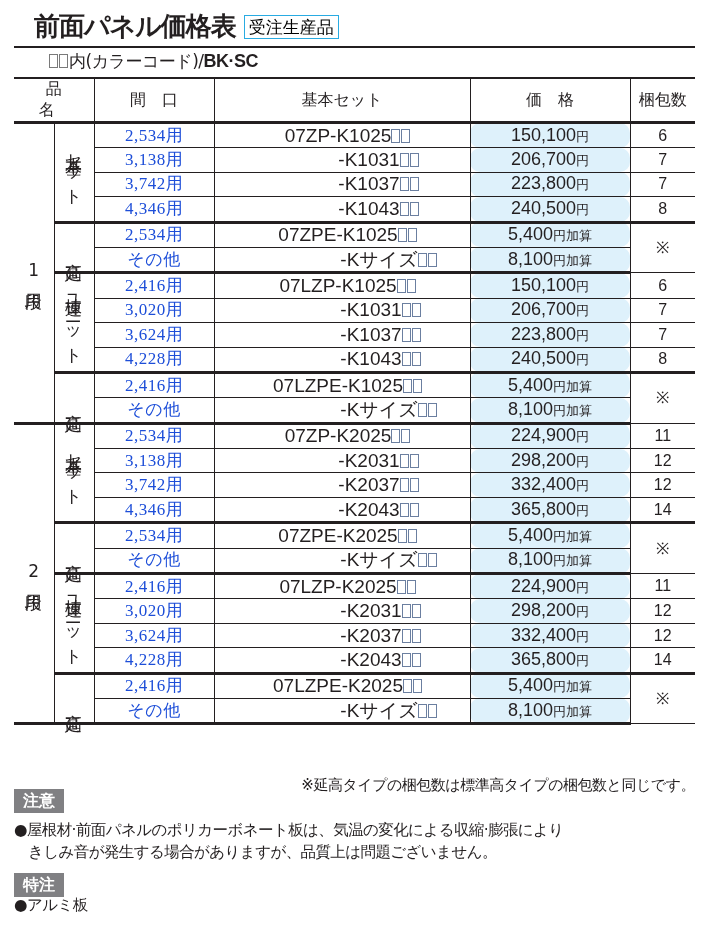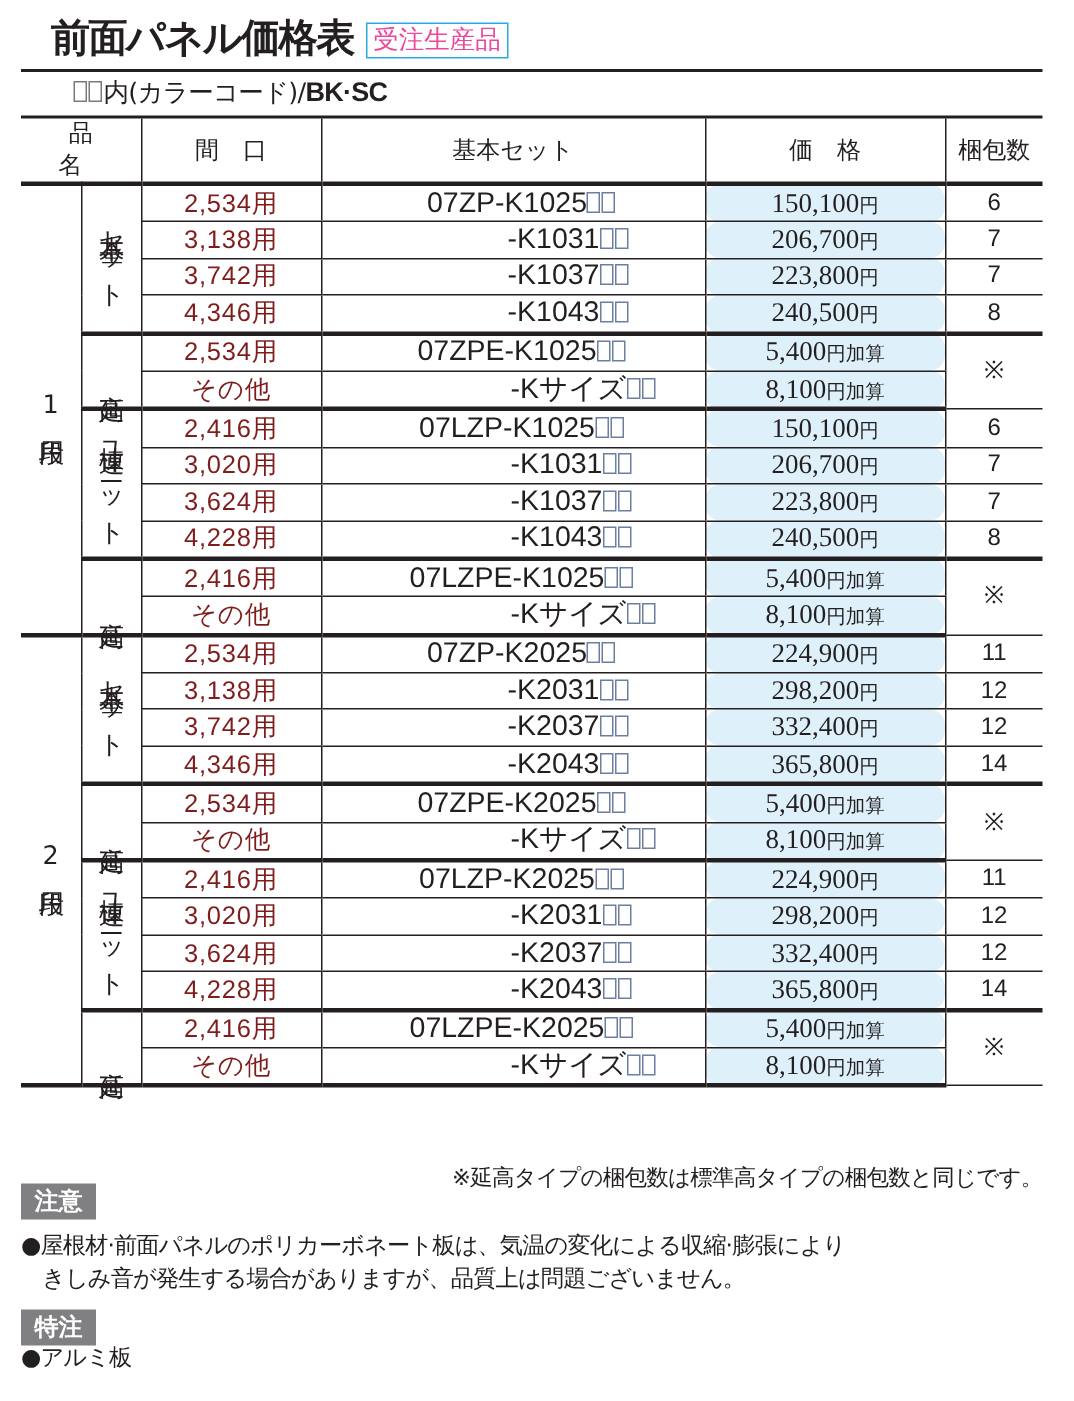--- a/index.html
+++ b/index.html
@@ -1,50 +1,50 @@
 <!DOCTYPE html>
 <html><head>
 <meta charset="utf-8">
 <style>
   html, body { margin:0; padding:0; background:#ffffff; }
   body { width:716px; height:934px; position:relative; overflow:hidden;
          font-family:"DejaVu Sans", "Liberation Sans", sans-serif; color:#231f20; }
   .title-row { position:absolute; left:14px; top:6px; height:36px; display:flex; align-items:flex-end; white-space:nowrap; }
   .title-main { font-size:26px; font-weight:bold; letter-spacing:-1px; line-height:32px;margin-left:20px; }
   .title-sub { font-size:19px; font-weight:bold; line-height:28px; letter-spacing:-1px; margin-left:2px; }
-  .title-badge { margin-left:8px; margin-bottom:3px; border:1.5px solid #29abe2; color:#ec4899; font-size:17px; line-height:22px; padding:0 4px; letter-spacing:0px; }
+  .title-badge { margin-left:8px; margin-bottom:3px; border:1.5px solid #29abe2; color:#000000; font-size:17px; line-height:22px; padding:0 4px; letter-spacing:0px; }
   .rule { position:absolute; left:14px; width:681px; background:#231f20; }
   .subtitle { position:absolute; left:14px; top:50px; font-size:17px; line-height:22px; white-space:nowrap; letter-spacing:-0.5px;padding-left:35px; }
   .subtitle .bk { font-weight:bold; font-family:"Liberation Sans", sans-serif; font-size:18px; }
   .sq { display:inline-block; width:9px; height:14px; border:1px solid #7a7a7a; margin-right:1px; vertical-align:-1px; box-sizing:border-box; }
   .sq-c { border-color:#6b7fa0; }
 
   table.price { position:absolute; left:14px; top:79px; width:681px; border-collapse:collapse; table-layout:fixed; }
   table.price td, table.price th { padding:0; font-weight:normal; text-align:center; vertical-align:middle; }
   table.price thead th { height:24px; font-size:16px; border-bottom:3px solid #231f20; border-left:1px solid #231f20; }
   table.price thead th:first-child { border-left:none; letter-spacing:14px; text-indent:14px; }
   table.price tbody td { height:23.4px; font-size:16px; line-height:20px; border-bottom:1px solid #231f20; border-left:1px solid #231f20; }
   table.price tbody td.stage { border-left:none; border-bottom:3px solid #231f20; }
   .stage-text { writing-mode:vertical-rl; text-orientation:upright; font-size:17px; letter-spacing:0px; display:inline-block; }
   .group-text { writing-mode:vertical-rl; text-orientation:upright; font-size:17px; line-height:20px; display:inline-block; letter-spacing:-2px; }
   tr.gend td { border-bottom:3px solid #231f20 !important; }
   td.group { border-bottom:3px solid #231f20 !important; }
-  td.width { font-family:Liberation Sans, sans-serif; font-size:17px !important; color:#7f1d1d; letter-spacing:0.5px; }
+  td.width { font-family:Liberation Serif, serif; font-size:17px !important; color:#1d4ed8; letter-spacing:0.5px; }
   td.code { font-family:"Liberation Sans", sans-serif; font-weight:bold; font-size:19px !important; text-align:center; white-space:nowrap; }
   td.code.full { padding-left:12px !important; }
   td.code.cont { padding-left:74px !important; }
   td.code.cont2 { padding-left:78px !important; }
   td.code.contE { padding-left:94px !important;margin-top:36px; }
-  td.price-cell { background:#def1fb; font-family:Liberation Serif, serif; font-weight:bold; font-size:18px !important;border-radius:10px; }
+  td.price-cell { background:#def1fb; font-family:Liberation Sans, sans-serif; font-weight:bold; font-size:18px !important;border-radius:10px; }
   .yen { font-weight:normal; font-size:13px; }
   .kasan { font-weight:normal; font-size:13px; }
   td.pack { font-family:"Liberation Sans", sans-serif; font-size:16px !important; }
 
   .tbl-note { position:absolute; right:21px; top:776px; font-size:15px; white-space:nowrap; letter-spacing:-0.5px; }
-  .tag { position:absolute; left:14px; background:#808083; color:#ffffff; font-size:16px; font-weight:bold; padding:2px 9px; line-height:20px; }
+  .tag { position:absolute; left:14px; background:#808083; color:#ffffff; font-size:16px; font-weight:bold; padding:2px 9px; line-height:20px;font-family:Liberation Serif, serif; }
   .note-text { position:absolute; left:14px; font-size:15.5px; line-height:22px; white-space:nowrap; letter-spacing:-0.6px; }
   .note-text .indent { padding-left:14px; }
 </style>
 </head>
 <body>
 
 <div class="title-row">
   <span class="title-main">前面パネル価格表</span>
   <span class="title-badge">受注生産品</span>
 </div>

